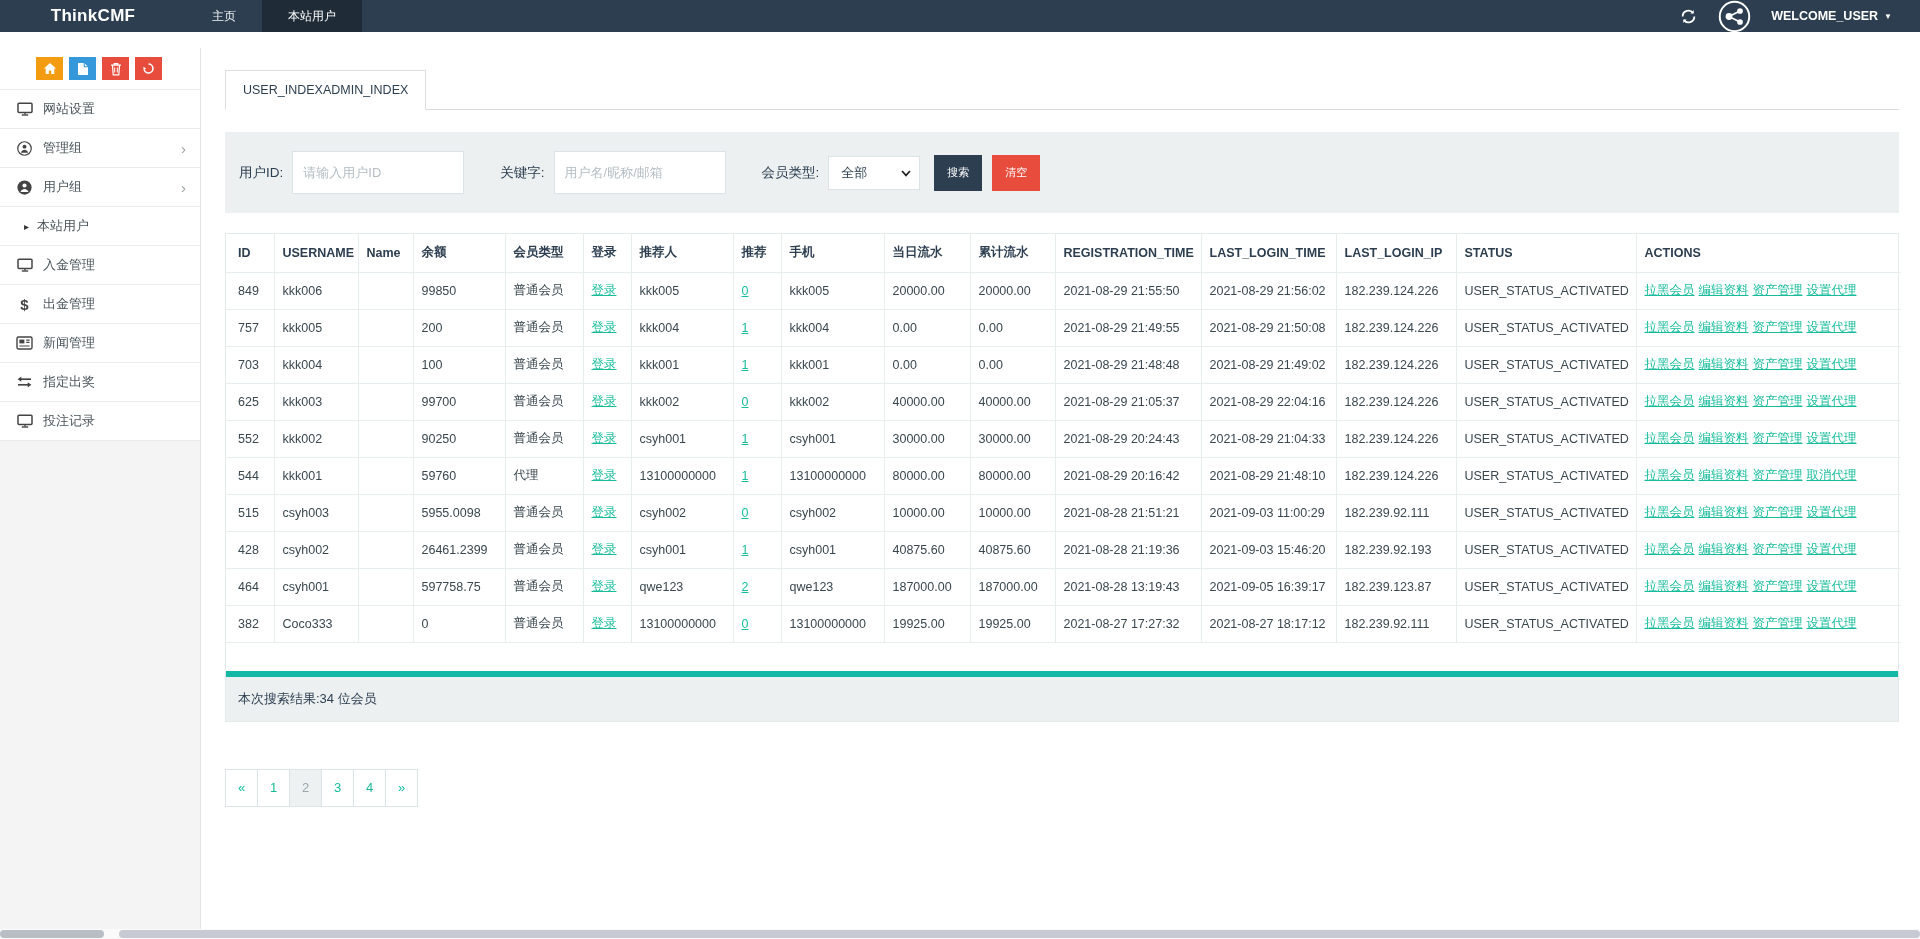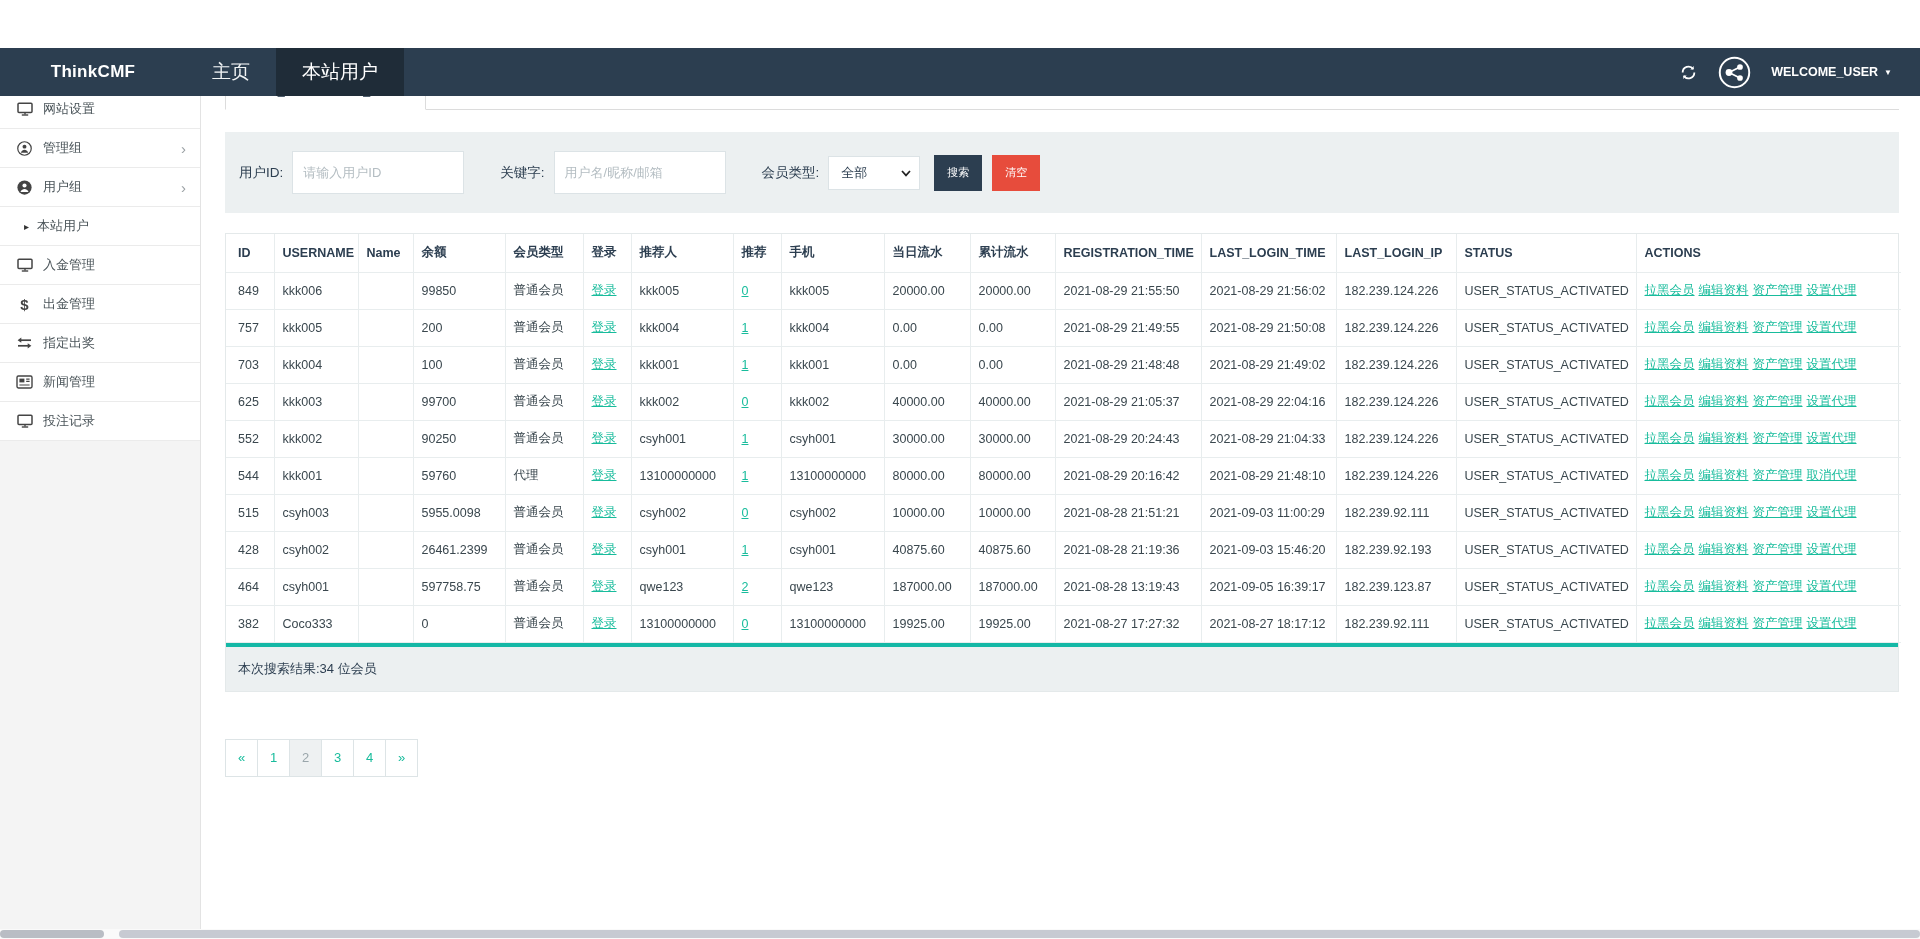--- a/index.html
+++ b/index.html
@@ -1,23 +1,23 @@
 <!DOCTYPE html>
 <html><head>
 <meta charset="utf-8">
 <style>
   * { box-sizing: border-box; margin: 0; padding: 0; }
   html,body { width:1920px; height:939px; overflow:hidden; }
   body { font-family:"Liberation Sans","DejaVu Sans",sans-serif; background:#fff; color:#2c3e50; position:relative; }
 
   
-  .navbar { position:absolute; top:0; left:0; right:0; height:48px; background:#2c3e50; display:flex; align-items:stretch; z-index:10;margin-top:48px; }
+  .navbar { position:absolute; top:0; left:0; right:0; height:32px; background:#2c3e50; display:flex; align-items:stretch; z-index:10; }
   .brand { width:186px; display:flex; align-items:center; justify-content:center; color:#fff; font-size:17px; font-weight:bold; letter-spacing:.3px; }
   .nav-tabs-top { display:flex; align-items:stretch; }
-  .nav-top-item { display:flex; align-items:center; padding:0 26px; color:#f0f3f4; font-size:19px; cursor:pointer; }
+  .nav-top-item { display:flex; align-items:center; padding:0 26px; color:#f0f3f4; font-size:12px; cursor:pointer; }
   .nav-top-item.active { background:#1f2c38; color:#fff; }
   .nav-right { margin-left:auto; display:flex; align-items:center; gap:20px; padding-right:28px; }
   .refresh-btn { width:20px; height:20px; display:flex; align-items:center; justify-content:center; cursor:pointer; }
   .avatar { width:33px; height:33px; border-radius:50%; display:flex; align-items:center; justify-content:center; }
   .welcome { color:#fff; font-size:12.5px; font-weight:bold; display:flex; align-items:center; gap:6px; cursor:pointer; }
   .caret { font-size:8px; color:#fff; }
 
   
   .sidebar { position:absolute; top:48px; left:0; width:201px; bottom:0; background:#f4f4f4; border-right:1px solid #e3e3e3; }
   .quick-row { background:#fff; padding:9px 0 9px 36px; display:flex; gap:6px; border-bottom:1px solid #ececec; }
@@ -49,21 +49,21 @@
   .table-wrap { margin-top:20px; border:1px solid #e4e9ea; }
   table { width:100%; border-collapse:collapse; table-layout:fixed; }
   th, td { border:1px solid #e8edee; padding:0 8px; height:37px; font-size:12.5px; text-align:left; white-space:nowrap; overflow:hidden; }
   th { font-weight:bold; color:#2c3e50; height:38px; }
   td { color:#3a474e; }
   th:first-child, td:first-child { padding-left:12px; border-left:none; }
   th:last-child, td:last-child { border-right:none; }
   th { border-top:none; }
   a.grn { color:#18bc9c; text-decoration:underline; cursor:pointer; }
   td.actions a { margin-right:4px; }
-  .summary { background:#ecf0f1; padding:13px 12px; font-size:13px; color:#2c3e50; border-top:4px solid #14b8a6; }
+  .summary { background:#ecf0f1; padding:13px 12px; font-size:13px; color:#2c3e50; border-top:6px solid #14b8a6;margin-top:28px; }
 
   .pagination { margin-top:47px; display:inline-flex; }
   .page { min-width:33px; height:38px; line-height:36px; text-align:center; border:1px solid #dde4e6; margin-left:-1px; color:#18bc9c; font-size:13px; background:#fff; padding:0 6px; cursor:pointer; }
   .page:first-child { margin-left:0; }
   .page.current { background:#eef1f2; color:#9aa6ab; cursor:default; }
 
   
   .hscroll { position:absolute; left:0; right:0; bottom:0; height:10px; background:#fafafa; z-index:20; }
   .hthumb { position:absolute; top:1px; height:8px; border-radius:4px; background:#c7cad2; }
   .hthumb.left { left:0; width:104px; background:#b9bdc4; }
@@ -185,38 +185,38 @@
         <span>入金管理</span>
       </div>
       <div class="side-item">
         <span class="s-icon">
           <span class="dollar-glyph">$</span>
         </span>
         <span>出金管理</span>
       </div>
       <div class="side-item">
         <span class="s-icon">
+          <svg width="17" height="14" viewBox="0 0 17 14">
+            <rect x="1" y="1" width="15" height="12" rx="1.4" fill="none" stroke="currentColor" stroke-width="1.4"></rect>
+            <rect x="3.4" y="3.6" width="5" height="3.8" fill="currentColor"></rect>
+            <path d="M10.2 4.2h3.4M10.2 6.4h3.4M3.4 10h10.2" stroke="currentColor" stroke-width="1.2"></path>
+          </svg>
+        </span>
+        <span>新闻管理</span>
+      </div>
+      <div class="side-item">
+        <span class="s-icon">
           <svg width="17" height="12" viewBox="0 0 17 12">
             <path d="M4 3.2h11" stroke="currentColor" stroke-width="1.7"></path>
             <path d="M5.3.6 1.6 3.2l3.7 2.6z" fill="currentColor"></path>
             <path d="M13 8.8H2" stroke="currentColor" stroke-width="1.7"></path>
             <path d="M11.7 6.2l3.7 2.6-3.7 2.6z" fill="currentColor"></path>
           </svg>
         </span>
         <span>指定出奖</span>
-      </div>
-      <div class="side-item">
-        <span class="s-icon">
-          <svg width="17" height="14" viewBox="0 0 17 14">
-            <rect x="1" y="1" width="15" height="12" rx="1.4" fill="none" stroke="currentColor" stroke-width="1.4"></rect>
-            <rect x="3.4" y="3.6" width="5" height="3.8" fill="currentColor"></rect>
-            <path d="M10.2 4.2h3.4M10.2 6.4h3.4M3.4 10h10.2" stroke="currentColor" stroke-width="1.2"></path>
-          </svg>
-        </span>
-        <span>新闻管理</span>
       </div>
       <div class="side-item">
         <span class="s-icon">
           <svg width="16" height="14" viewBox="0 0 16 14">
             <rect x="1" y="1.2" width="14" height="9.3" rx="1" fill="none" stroke="currentColor" stroke-width="1.5"></rect>
             <path d="M8 10.5v2" stroke="currentColor" stroke-width="1.4"></path>
             <path d="M4.8 13h6.4" stroke="currentColor" stroke-width="1.4"></path>
           </svg>
         </span>
         <span>投注记录</span>

